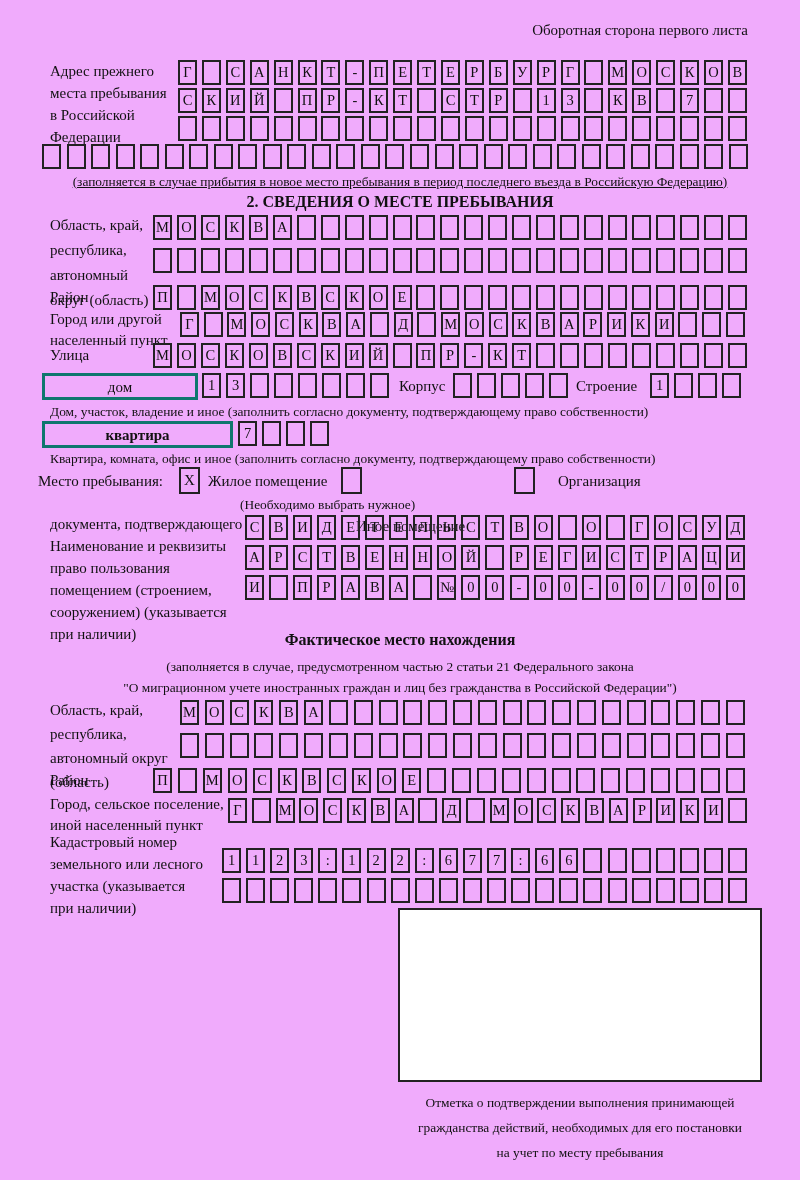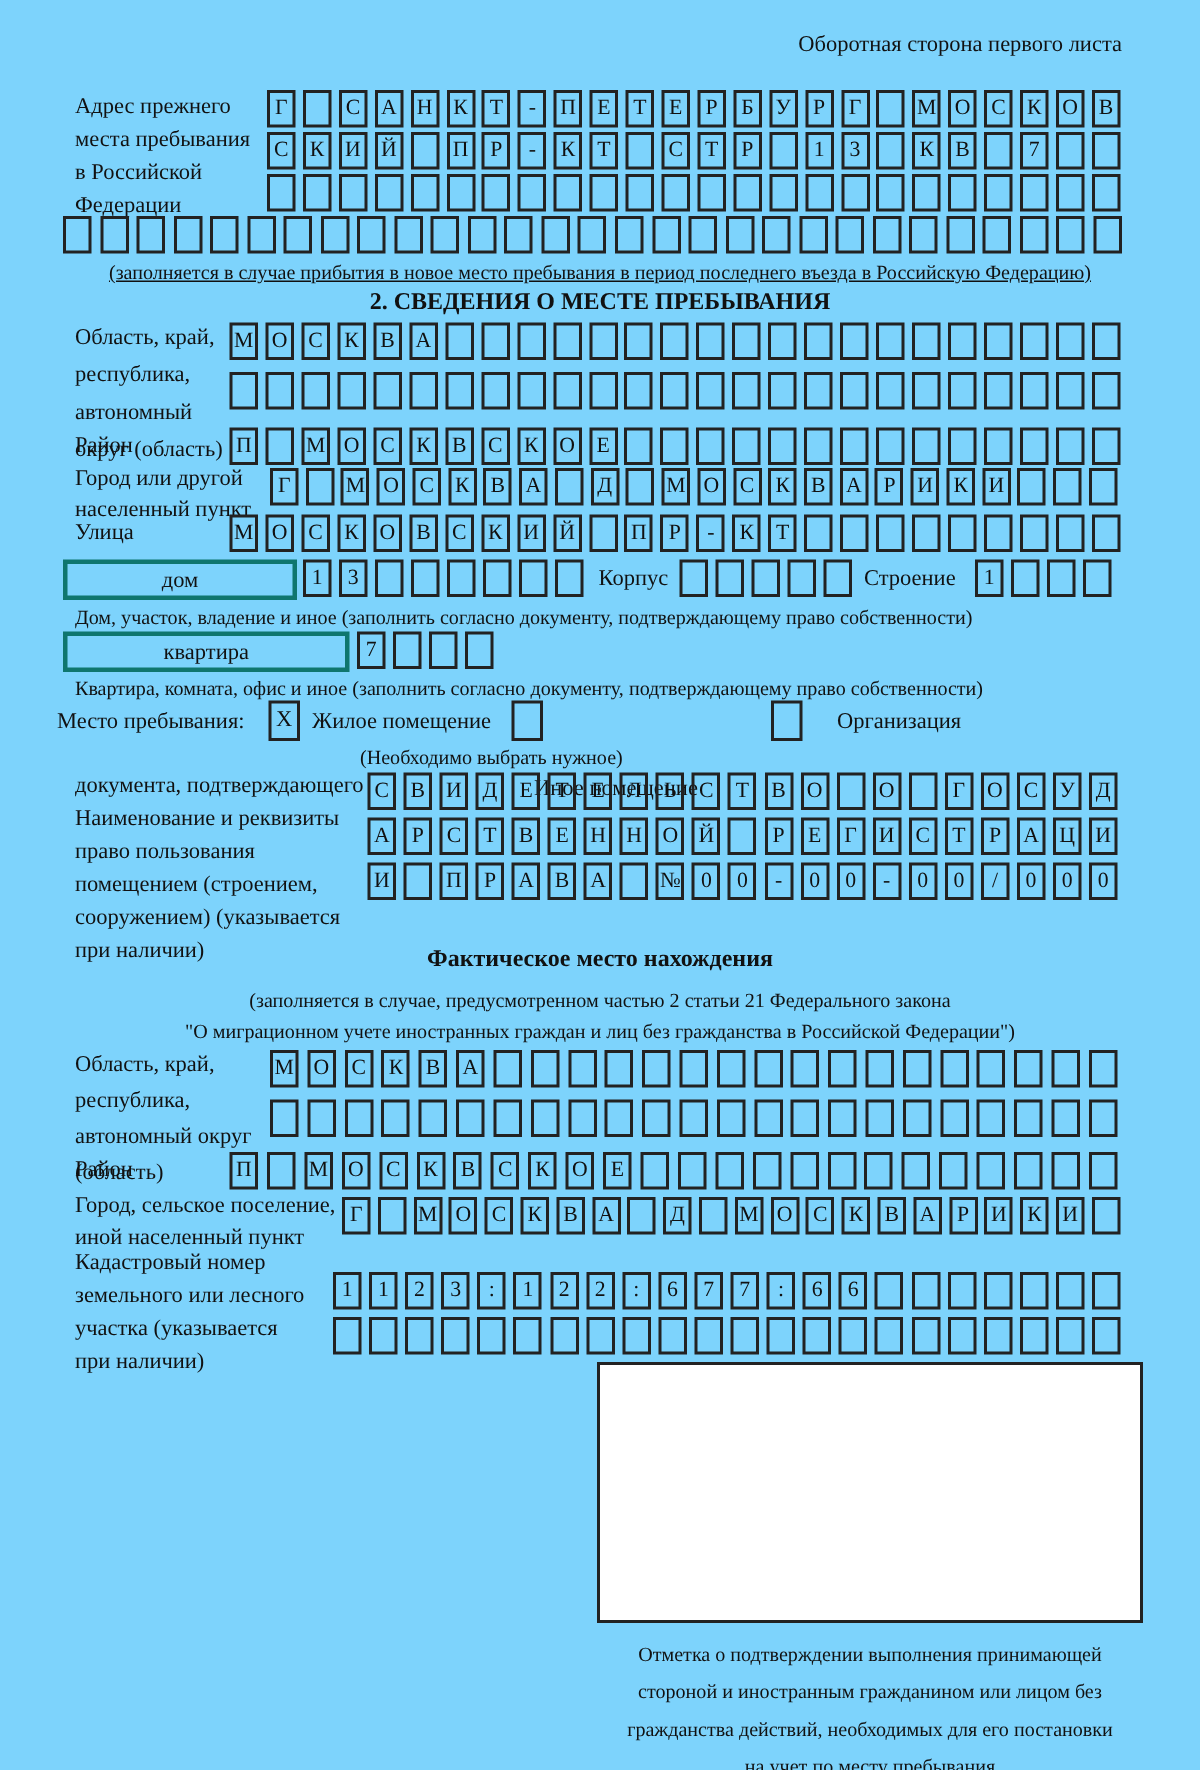--- a/index.html
+++ b/index.html
@@ -1,16 +1,16 @@
 <!DOCTYPE html>
 <html><head>
 <meta charset="utf-8">
 <style>
   html,body{margin:0;padding:0;background:#fff;}
-  .page{position:relative;width:800px;height:1180px;background:#7dd3fc;
+  .page{position:relative;width:800px;height:1180px;background:#f0abfc;
         font-family:"Liberation Serif","DejaVu Serif",serif;color:#111;overflow:hidden;}
   .abs{position:absolute;}
   .note{font-size:15px;}
   .label{font-size:15px;line-height:21px;}
   .caption{font-size:13.4px;line-height:20px;}
   .center{text-align:center;}
   .title{font-weight:bold;font-size:16px;}
   .boxrow{display:flex;justify-content:space-between;}
   .cell{flex:0 0 19px;height:25px;border:2px solid #222;box-sizing:border-box;
         display:flex;align-items:center;justify-content:center;font-size:14.5px;}
@@ -318,21 +318,21 @@
   <div class="abs label" style="left:576px;top:376px;">Строение</div>
   <div class="abs boxrow" style="left:650px;top:373px;width:91px;">
       <span class="cell">1</span>
       <span class="cell"></span>
       <span class="cell"></span>
       <span class="cell"></span>
     </div>
 
   <div class="abs caption" style="left:50px;top:402px;">Дом, участок, владение и иное (заполнить согласно документу, подтверждающему право собственности)</div>
 
-  <div class="abs namedrect" style="left:42px;top:421px;width:191px;">квартира</div>
+  <div class="abs namedrect" style="left:42px;top:421px;width:191px;font-weight:bold;">квартира</div>
   <div class="abs boxrow" style="left:238px;top:421px;width:91px;">
       <span class="cell">7</span>
       <span class="cell"></span>
       <span class="cell"></span>
       <span class="cell"></span>
     </div>
   <div class="abs caption" style="left:50px;top:449px;">Квартира, комната, офис и иное (заполнить согласно документу, подтверждающему право собственности)</div>
 
   <div class="abs label" style="left:38px;top:471px;">Место пребывания:</div>
   <div class="abs checkbox" style="left:179px;top:467px;">X</div>
@@ -592,18 +592,17 @@
       <span class="cell"></span>
       <span class="cell"></span>
       <span class="cell"></span>
       <span class="cell"></span>
       <span class="cell"></span>
     </div>
 
   <div class="abs stamp-box" style="left:398px;top:908px;width:364px;height:174px;"></div>
   <div class="abs caption center" style="left:388px;top:1090px;width:384px;line-height:25px;">
       <div>Отметка о подтверждении выполнения принимающей</div>
-      <div>стороной и иностранным гражданином или лицом без</div>
       <div>гражданства действий, необходимых для его постановки</div>
       <div>на учет по месту пребывания</div>
     </div>
 
 </div>
 
 </body></html>

